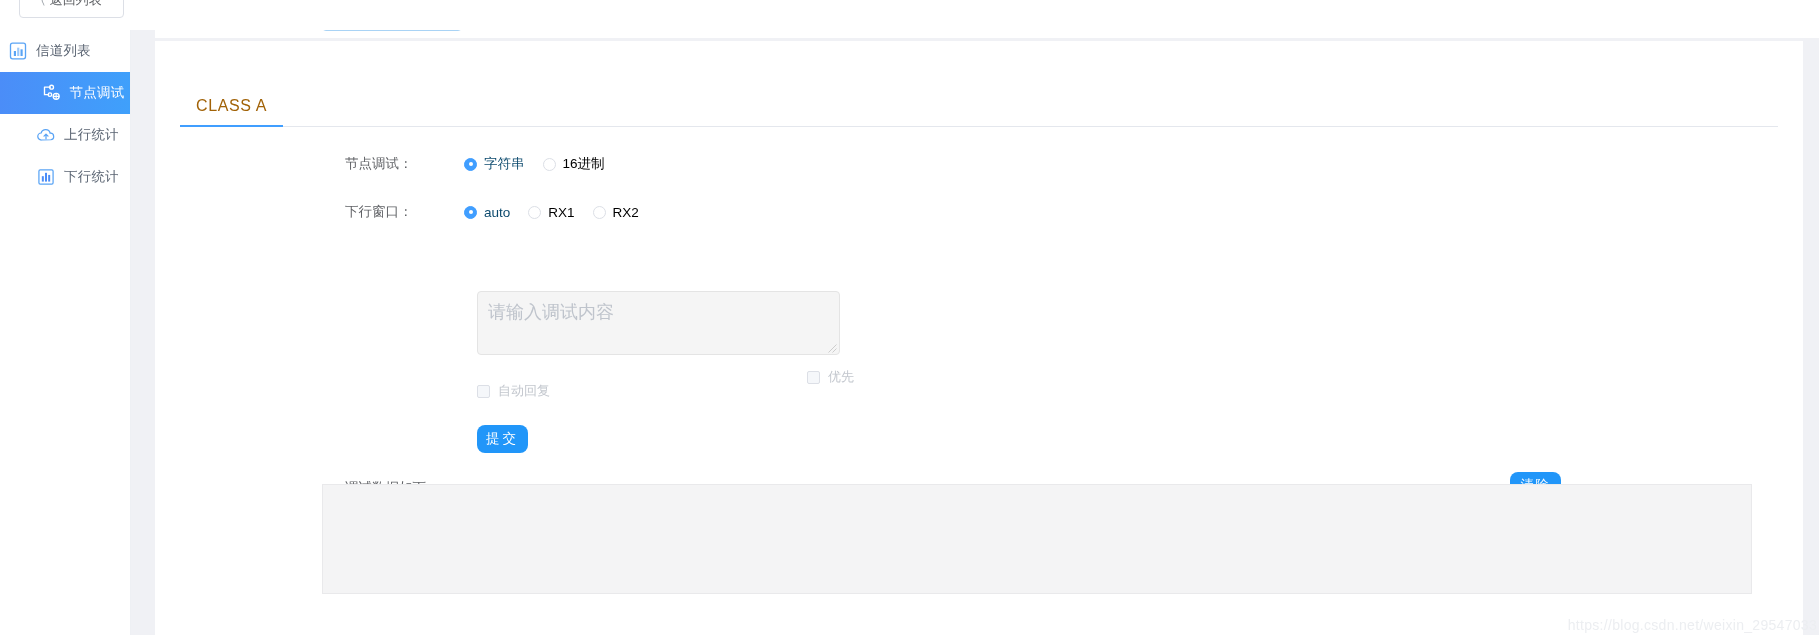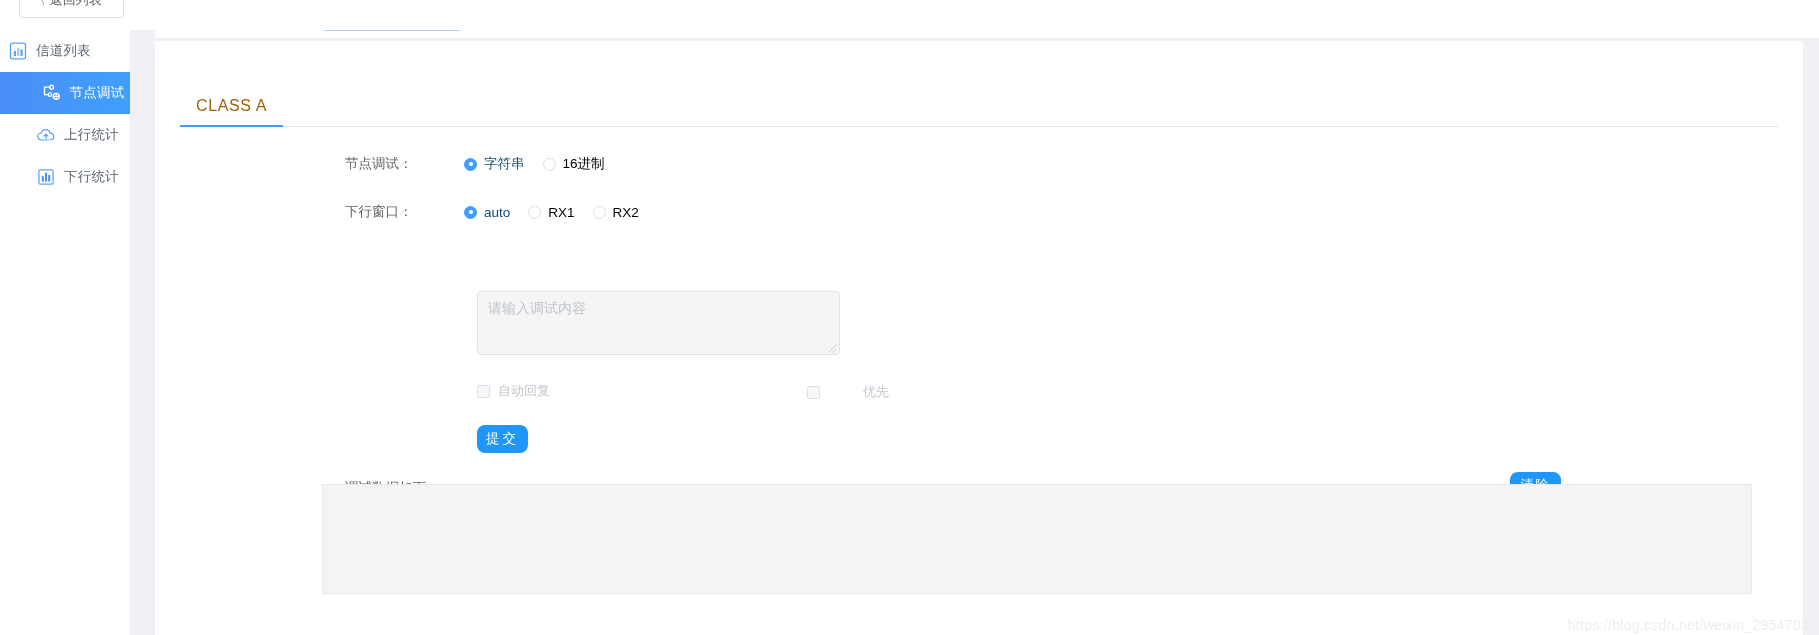--- a/index.html
+++ b/index.html
@@ -236,21 +236,21 @@
   textarea.debug-input {
     width: 100%;
     height: 100%;
     resize: none;
     box-sizing: border-box;
     border: 1px solid #e4e4e4;
     border-radius: 4px;
     background: #f5f5f5;
     padding: 8px 10px;
     font-family: "Liberation Sans", "DejaVu Sans", sans-serif;
-    font-size: 14px;
+    font-size: 18px;
     color: #404040;
     outline: none;
   }
   textarea.debug-input::placeholder { color: #bfc4cc; }
   .ta-grip {
     position: absolute;
     right: 3px; bottom: 2px;
     width: 10px; height: 10px;
     pointer-events: none;
   }
@@ -365,21 +365,21 @@
     <textarea class="debug-input" placeholder="请输入调试内容" style=""></textarea>
     <svg class="ta-grip" viewBox="0 0 10 10">
       <path d="M9.5 1.5 L1.5 9.5 M9.5 5.5 L5.5 9.5" stroke="#c8c8c8" stroke-width="0.9" fill="none"></path>
     </svg>
   </div>
 
   <label class="cbx" style="left:322px; top:341px;">
     <span class="box"></span>
     <span>自动回复</span>
   </label>
-  <label class="cbx" style="left:652px; top:342px;gap:35px;">
+  <label class="cbx" style="left:652px; top:327px;">
     <span class="box"></span>
     <span>优先</span>
   </label>
 
   <button class="btn-primary btn-submit">提交</button>
 
   <div class="out-label">调试数据如下：</div>
   <button class="btn-primary btn-clear">清除</button>
   <div class="out-panel"></div>
 

